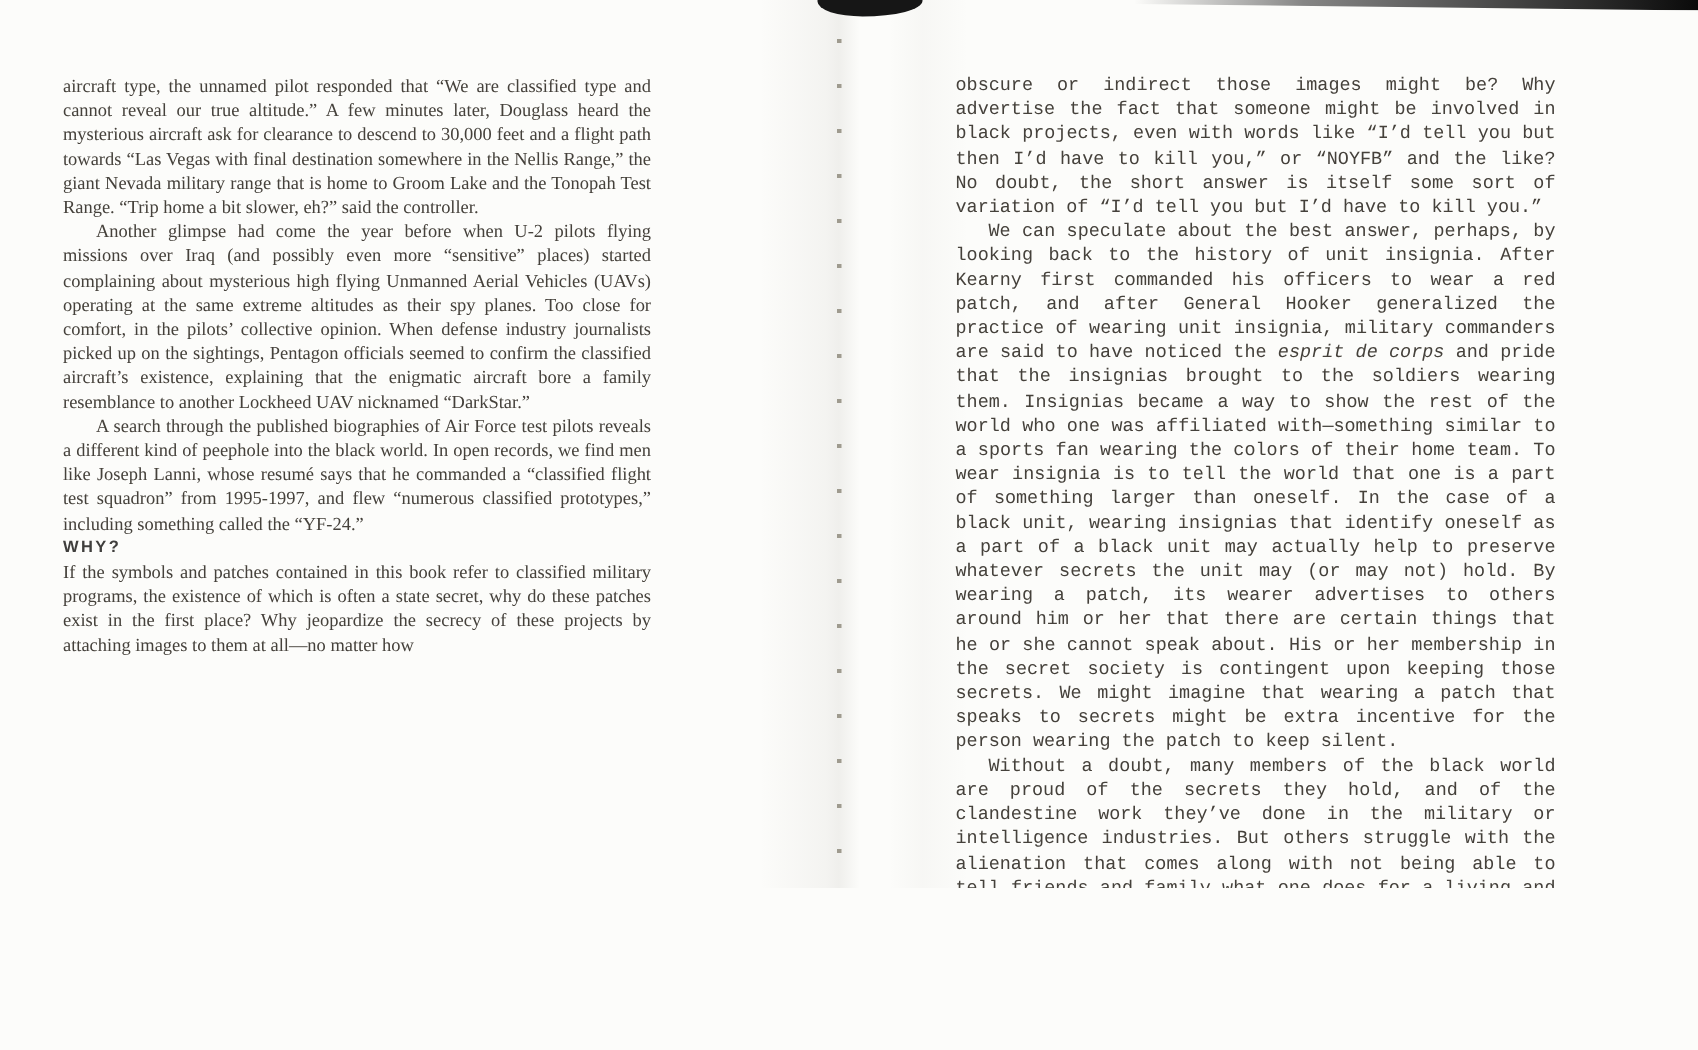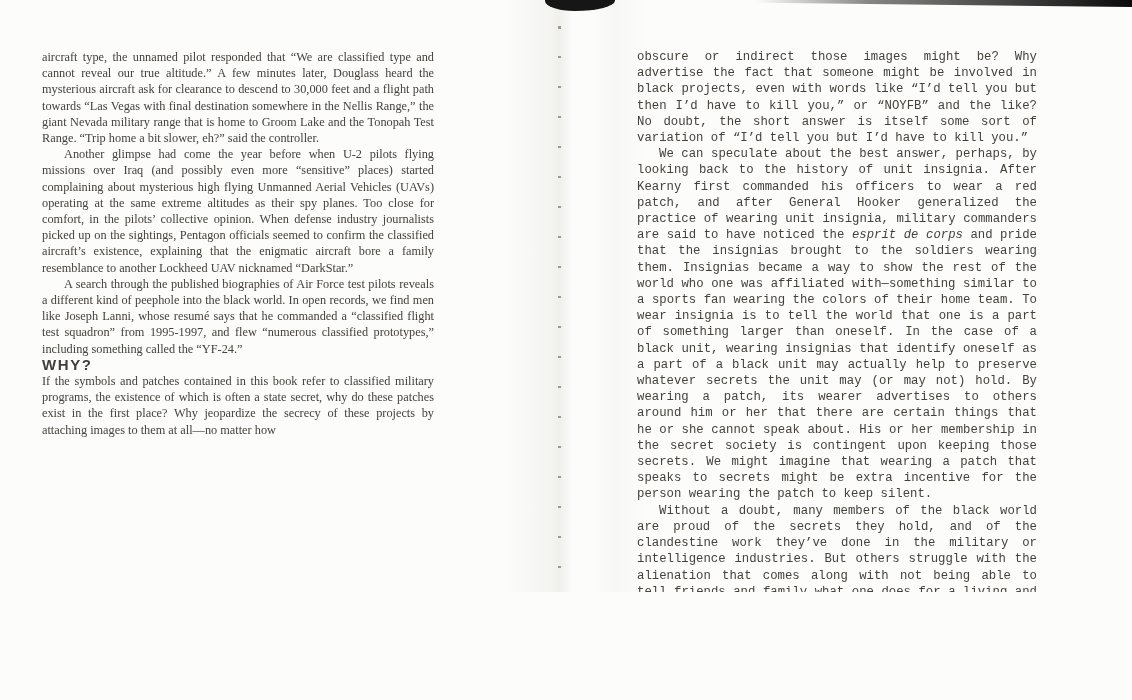--- a/index.html
+++ b/index.html
@@ -21,21 +21,21 @@
     text-align: justify;
   }
   .text-block-left  { left: 42px;  width: 392px; }
   .text-block-right { left: 637px; width: 400px; font-family: Liberation Mono, monospace; }
   .text-block p { margin: 0; }
   .text-block p.indent { text-indent: 22px; }
   .section-heading {
     margin: 44px 0 13px 0;
     font-family: "Liberation Sans", sans-serif;
     font-weight: bold;
-    font-size: 15px;
+    font-size: 11px;
     letter-spacing: 1.6px;
     color: #3f3e3c;
     text-align: left;
   }
   .italic { font-style: italic; }
   
   .gutter-shade {
     position: absolute;
     left: 506px; top: 0; width: 140px; height: 700px;
     background: linear-gradient(to right,

